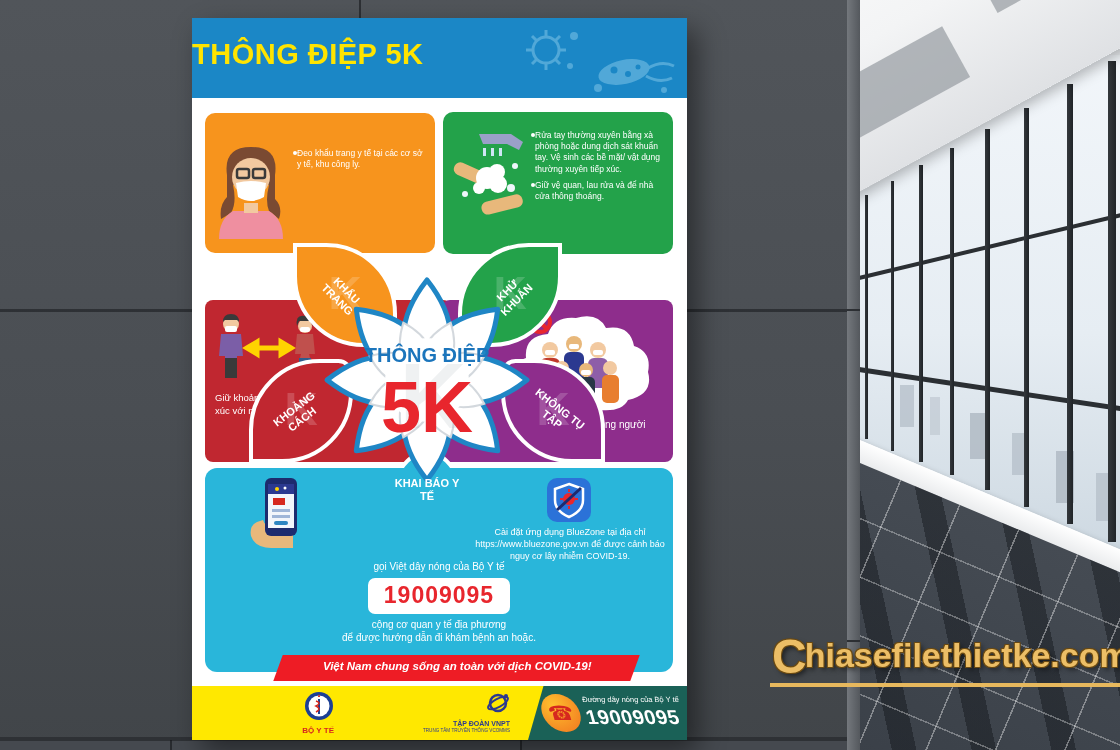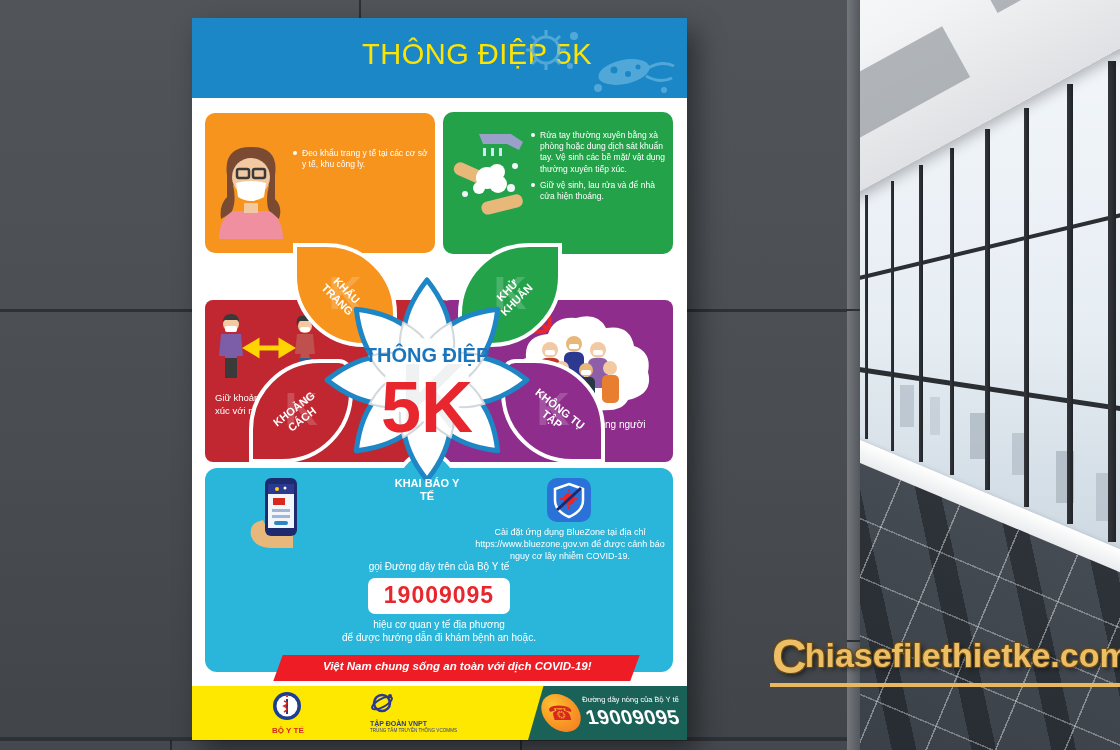--- a/index.html
+++ b/index.html
@@ -29,30 +29,30 @@
   .pilaster-seam{position:absolute;left:0;width:13px;height:2px;background:#2c2f33;}
   
   #watermark{position:absolute;left:770px;top:633px;z-index:60;color:#ecbe66;font-weight:bold;
     text-shadow:1px 1px 0 #6b4a12,-1px -1px 0 #6b4a12,1px -1px 0 #6b4a12,-1px 1px 0 #6b4a12,3px 3px 5px rgba(0,0,0,.55);
     border-bottom:4px solid #e7b85d;padding:0 6px 2px 2px;line-height:1;}
   #watermark .wm-c{font-size:48px;vertical-align:-6px;letter-spacing:-2px;}
   #watermark .wm-rest{font-size:34px;letter-spacing:0px;}
   
   #poster{position:absolute;left:192px;top:18px;width:495px;height:722px;background:#fff;box-shadow:10px 12px 26px rgba(0,0,0,.45);}
   #poster-header{position:absolute;left:0;top:0;width:495px;height:80px;background:#1b87c6;overflow:hidden;}
-  #poster-title{position:absolute;left:0;top:20px;width:570px;text-align:center;color:#ffe400;font-size:29px;font-weight:normal;letter-spacing:.5px;}
+  #poster-title{position:absolute;left:0;top:20px;width:570px;text-align:left;color:#ffe400;font-size:29px;font-weight:bold;letter-spacing:.5px;}
   .hdr-deco{position:absolute;opacity:.75;}
   .panel{position:absolute;border-radius:10px;}
   #panel-mask{left:13px;top:95px;width:230px;height:140px;background:#f7941d;}
   #panel-wash{left:251px;top:94px;width:230px;height:142px;background:#23a24a;}
   #panel-distance{left:13px;top:282px;width:246px;height:162px;background:#c02730;border-radius:8px;}
   #panel-gather{left:250px;top:282px;width:231px;height:162px;background:#8e2d8c;border-radius:8px;}
   #panel-declare{left:13px;top:450px;width:468px;height:204px;background:#29b6da;border-radius:12px;}
   .bullets{position:absolute;color:#fff;font-size:8.5px;line-height:1.32;}
-  .bullet{display:flex;gap:5px;margin-bottom:5px;justify-content:space-between;}
+  .bullet{display:flex;margin-bottom:5px;justify-content:space-between;}
   .dot{width:4px;height:4px;background:#fff;border-radius:50%;margin-top:3px;flex:none;}
   .caption{position:absolute;color:#fff;font-size:9.5px;line-height:1.35;}
   
   .petal{position:absolute;border:4px solid #fff;box-sizing:border-box;}
   #petal-mask{left:101px;top:225px;width:104px;height:104px;background:#f7941d;border-radius:0 68% 14% 68%;}
   #petal-wash{left:266px;top:225px;width:104px;height:104px;background:#23a24a;border-radius:68% 0 68% 14%;}
   #petal-distance{left:57px;top:341px;width:104px;height:104px;background:#c02730;border-radius:68% 14% 68% 0;}
   #petal-gather{left:309px;top:341px;width:104px;height:104px;background:#8e2d8c;border-radius:14% 68% 0 68%;}
   #petal-declare{left:195px;top:437px;width:80px;height:80px;background:#29b6da;border-radius:40% 68% 0 68%;transform:rotate(45deg);}
   .petal-k{position:absolute;left:50%;top:50%;transform:translate(-50%,-54%);color:rgba(255,255,255,.18);font-size:46px;font-weight:bold;}
@@ -61,21 +61,21 @@
   #flower{position:absolute;left:115px;top:242px;width:240px;height:240px;z-index:5;}
   
   .declare-text{position:absolute;color:#fff;font-size:9px;line-height:1.35;text-align:center;}
   #hotline-block{position:absolute;left:94px;top:92px;width:280px;text-align:center;color:#fff;font-size:10px;line-height:1.3;}
   #hotline-number{display:inline-block;margin:5px auto 4px;background:#fff;border-radius:7px;padding:3px 16px;color:#e8262d;font-size:23px;font-weight:bold;letter-spacing:1px;}
   
   #ribbon{position:absolute;left:86px;top:637px;width:357px;height:26px;background:#ee1c25;transform:skewX(-20deg);z-index:7;}
   #ribbon-text{position:absolute;left:0;top:5px;width:100%;text-align:center;color:#fff;font-size:11.5px;font-weight:bold;font-style:italic;transform:skewX(20deg);}
   
   #poster-footer{position:absolute;left:0;top:668px;width:495px;height:54px;background:#ffe800;overflow:hidden;}
-  .footer-col{position:absolute;text-align:left;}
+  .footer-col{position:absolute;text-align:right;}
   #footer-moh-label{color:#d6281e;font-size:8px;font-weight:bold;margin-top:1px;}
   #footer-vnpt-line1{color:#2b3990;font-size:7px;font-weight:bold;margin-top:1px;}
   #footer-vnpt-line2{color:#2b3990;font-size:4.6px;margin-top:1px;}
   #footer-teal{position:absolute;left:336px;top:0;width:175px;height:54px;background:#1a6157;transform:skewX(-16deg);transform-origin:0 100%;}
   #footer-teal-inner{position:absolute;left:6px;top:0;width:165px;height:54px;transform:skewX(16deg);}
   #footer-hot-label{position:absolute;left:52px;top:9px;color:#fff;font-size:7.5px;font-style:italic;}
   #footer-hot-number{position:absolute;left:51px;top:20px;color:#fff;font-size:20px;font-weight:bold;letter-spacing:.5px;}
   .phone-circle{position:absolute;left:8px;top:8px;width:38px;height:38px;border-radius:50%;background:radial-gradient(circle at 35% 30%,#ffc12e,#f0731f);display:flex;align-items:center;justify-content:center;}
   .phone-circle span{color:#d6281e;font-size:20px;line-height:1;}
 </style>
@@ -190,21 +190,21 @@
         <circle cx="12" cy="62" r="3" fill="#eef6fb"></circle>
         <circle cx="62" cy="34" r="3" fill="#eef6fb"></circle>
       </svg>
       <div class="bullets" style="left:88px;top:18px;width:138px;">
         <div class="bullet">
             <span class="dot"></span>
             <span>Rửa tay thường xuyên bằng xà phòng hoặc dung dịch sát khuẩn tay. Vệ sinh các bề mặt/ vật dụng thường xuyên tiếp xúc.</span>
           </div>
         <div class="bullet">
             <span class="dot"></span>
-            <span>Giữ vệ sinh, lau rửa và để nhà cửa hiện thoáng.</span>
+            <span>Giữ vệ quan, lau rửa và để nhà cửa thông thoáng.</span>
           </div>
       </div>
     </div>
 
     <div class="panel" id="panel-distance">
       <svg class="abs" style="left:8px;top:14px;" width="110" height="72" viewBox="0 0 110 72">
         <circle cx="18" cy="10" r="8" fill="#f2c9a0"></circle>
         <path d="M10,8 Q10,0 18,0 Q26,0 26,8 L24,6 L12,6 Z" fill="#3a3a3a"></path>
         <rect x="12" y="12" width="12" height="6" rx="2" fill="#fff"></rect>
         <path d="M8,20 L28,20 L30,42 L24,42 L24,64 L12,64 L12,42 L6,42 Z" fill="#7b5ea7"></path>
@@ -327,23 +327,23 @@
         <g stroke="#e8262d" stroke-width="2">
           <line x1="22" y1="11" x2="22" y2="14"></line>
             <line x1="22" y1="28" x2="22" y2="31"></line>
           <line x1="13" y1="21" x2="16" y2="21"></line>
             <line x1="28" y1="21" x2="31" y2="21"></line>
         </g>
         <line x1="10" y1="32" x2="34" y2="10" stroke="#1d2b6e" stroke-width="3"></line>
       </svg>
       <div class="declare-text" style="left:268px;top:58px;width:194px;">Cài đặt ứng dụng BlueZone tại địa chỉ https://www.bluezone.gov.vn để được cảnh báo nguy cơ lây nhiễm COVID-19.</div>
       <div id="hotline-block">
-        <div>gọi Đường dây trên của Bộ Y tế</div>
+        <div>gọi Việt dây nóng của Bộ Y tế</div>
         <div><span id="hotline-number">19009095</span></div>
-        <div>hiệu cơ quan y tế địa phương</div>
+        <div>cộng cơ quan y tế địa phương</div>
         <div>để được hướng dẫn đi khám bệnh an hoặc.</div>
       </div>
     </div>
 
     <div id="ribbon">
       <div id="ribbon-text">Việt Nam chung sống an toàn với dịch COVID-19!</div>
     </div>
 
     <div id="poster-footer">
       <div class="footer-col" style="left:80px;top:5px;width:62px;">

